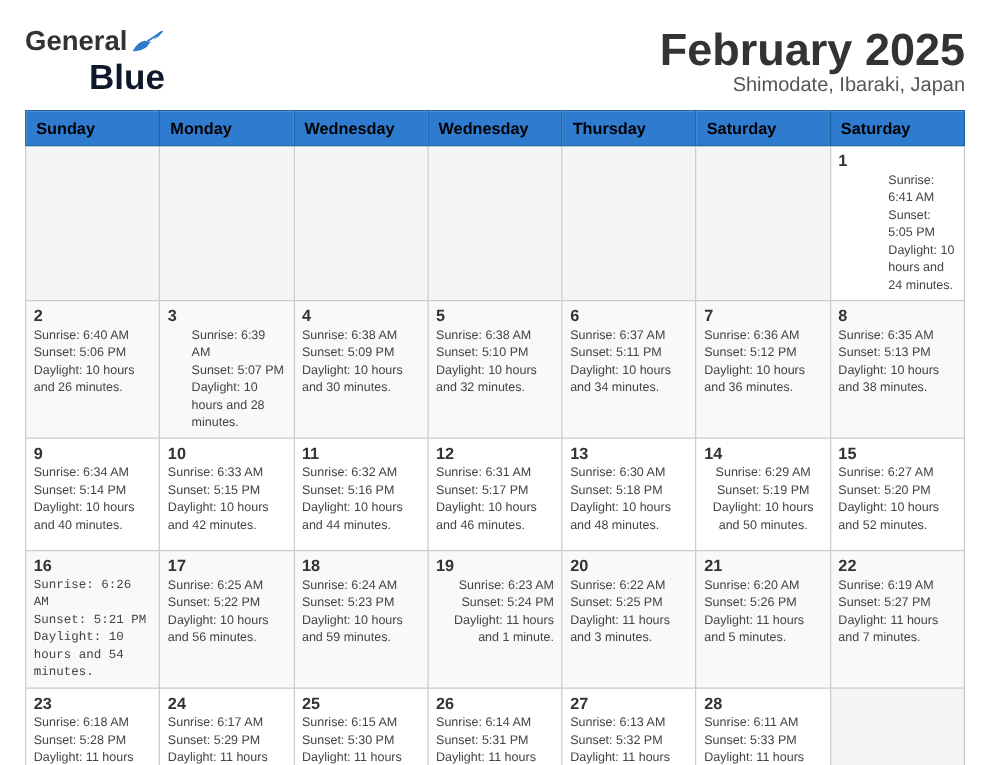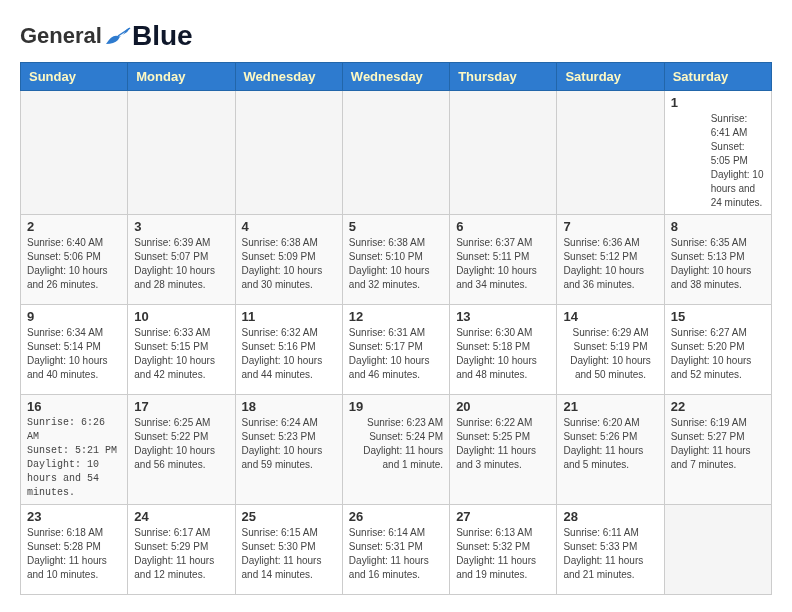--- a/index.html
+++ b/index.html
@@ -11,22 +11,22 @@
       padding: 20px;
     }
     .header {
       display: flex;
       justify-content: space-between;
       align-items: flex-start;
       margin-bottom: 10px;
     }
     .logo {
       display: flex;
-      flex-direction: row;
-      align-items: center;
+      flex-direction: column;
+      align-items: flex-end;
     }
     .logo-text {
       display: flex;
       align-items: center;
     }
     .logo-general {
       font-size: 22px;
       font-weight: bold;
       color: #333;
     }
@@ -53,21 +53,21 @@
       font-size: 16px;
       color: #555;
     }
     .calendar {
       width: 100%;
       border-collapse: collapse;
       border: 1px solid #ccc;
     }
     .calendar th {
       background-color: #2e7bcf;
-      color: #fef9c3;
+      color: #000000;
       text-align: left;
       padding: 6px 8px;
       font-size: 13px;
       border: 1px solid #2266aa;
     }
     .calendar td {
       vertical-align: top;
       border: 1px solid #ccc;
       padding: 4px 6px;
       width: calc(100%/7);
@@ -99,20 +99,24 @@
   <div class="logo">
     <div class="logo-text">
       <span class="logo-general">General</span>
       <svg class="logo-bird" viewBox="0 0 28 20" xmlns="http://www.w3.org/2000/svg">
         <path d="M2,18 Q8,8 14,10 Q18,12 22,4 Q24,2 26,2 Q24,6 20,8 Q16,10 14,14 Q10,18 2,18Z" fill="#2e7bcf"></path>
         <path d="M14,10 Q20,6 26,2" stroke="#2e7bcf" stroke-width="1.5" fill="none"></path>
       </svg>
     </div>
     <span class="logo-blue">Blue</span>
   </div>
+  <div class="title-block">
+    <div class="month-title">February 2025</div>
+    <div class="location-title">Shimodate, Ibaraki, Japan</div>
+  </div>
 </div>
 
 <table class="calendar">
   <thead>
     <tr>
     <th>Sunday</th>
         <th>Monday</th>
         <th>Wednesday</th>
         <th>Wednesday</th>
         <th>Thursday</th>
@@ -137,21 +141,21 @@
       </tr>
       <tr>
         <td>
           <div class="day-num">2</div>
           <div class="day-info" style="white-space: pre-line;">Sunrise: 6:40 AM
 Sunset: 5:06 PM
 Daylight: 10 hours and 26 minutes.</div>
         </td>
         <td>
           <div class="day-num">3</div>
-          <div class="day-info" style="white-space: pre-line;">Sunrise: 6:39 AM
+          <div class="day-info" style="white-space: pre-line; margin-left: 19px;">Sunrise: 6:39 AM
 Sunset: 5:07 PM
 Daylight: 10 hours and 28 minutes.</div>
         </td>
         <td>
           <div class="day-num">4</div>
           <div class="day-info" style="white-space: pre-line;">Sunrise: 6:38 AM
 Sunset: 5:09 PM
 Daylight: 10 hours and 30 minutes.</div>
         </td>
         <td>

